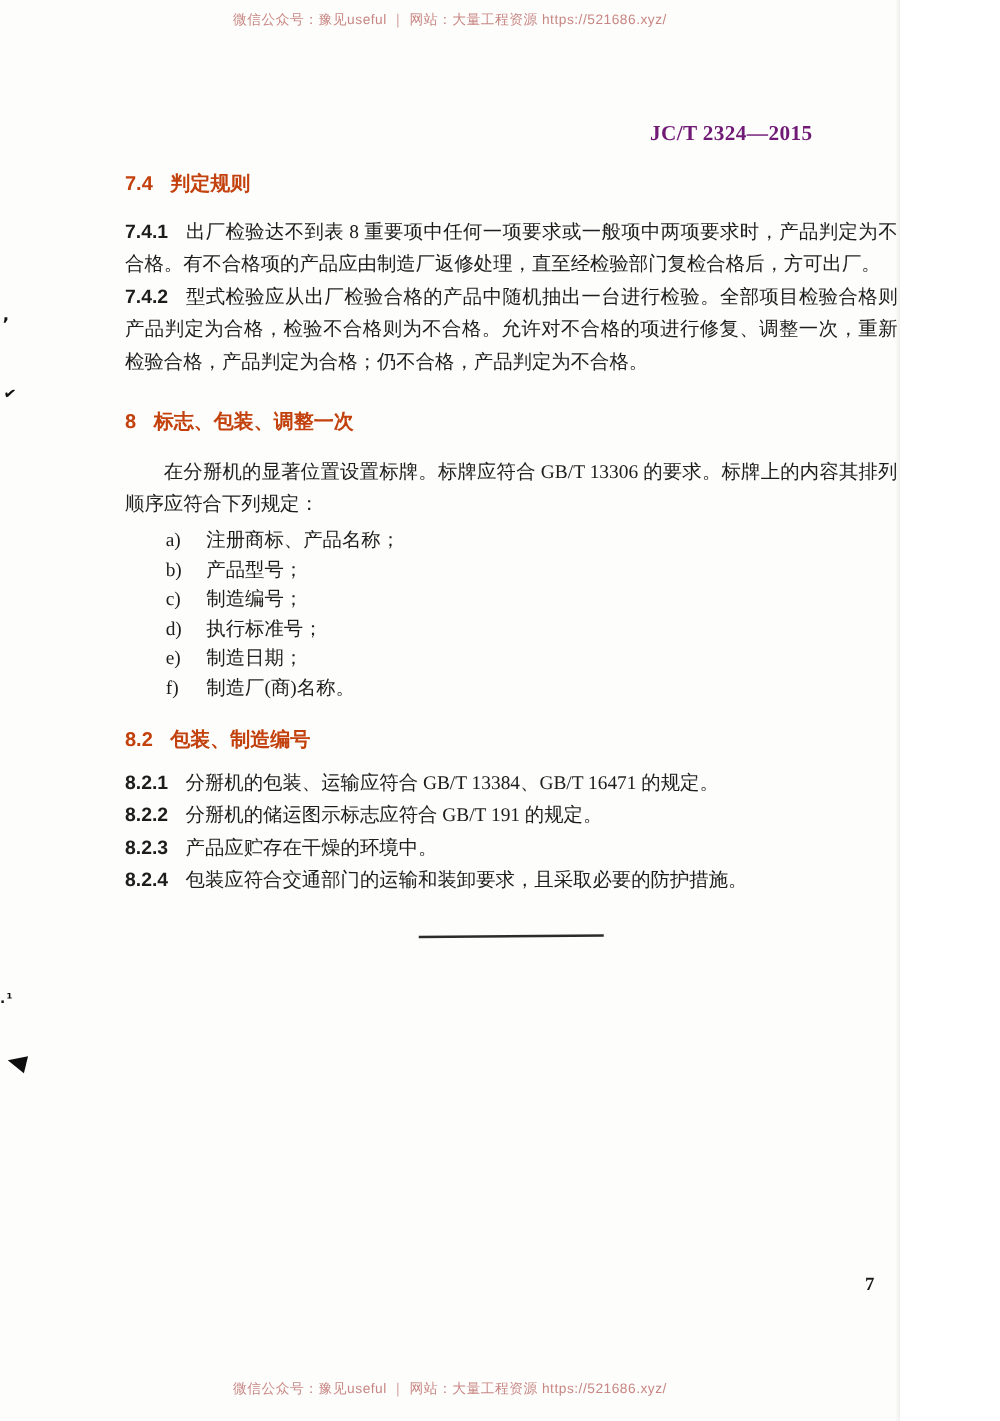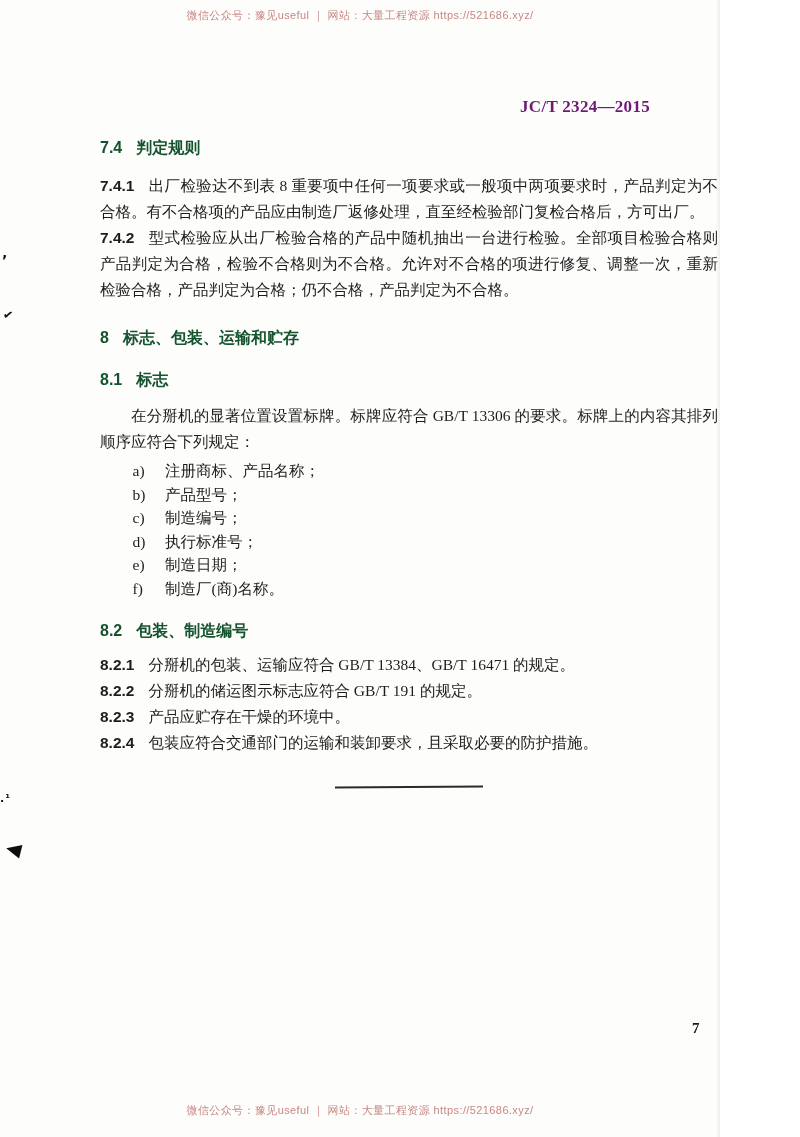--- a/index.html
+++ b/index.html
@@ -33,21 +33,21 @@
     font-weight:bold;font-size:17px;letter-spacing:0.3px;
     color:#701a75;
   }
   .content{
     position:absolute;left:100px;top:130px;width:618px;
     font-size:15.5px;line-height:26px;
     text-align:justify;
   }
   .heading{
     font-family:"Liberation Sans", sans-serif;
-    font-weight:bold;font-size:16px;color:#14532d;
+    font-weight:bold;font-size:16px;color:#c2410c;
     text-align:left;
   }
   .heading .hnum{margin-right:14px;}
   .h-74{margin:5px 0 12px 0;}
   .h-8{margin:22px 0 14px 0;}
   .h-81{margin:16px 0 10px 0;}
   .h-82{margin:18px 0 8px 0;}
   .para{margin:0;}
   .para .pnum{
     font-family:"Liberation Sans", sans-serif;
@@ -100,26 +100,23 @@
 
     <p class="para">
       <span class="pnum">7.4.1</span><span>出厂检验达不到表 8 重要项中任何一项要求或一般项中两项要求时，产品判定为不合格。有不合格项的产品应由制造厂返修处理，直至经检验部门复检合格后，方可出厂。</span>
     </p>
 
     <p class="para">
       <span class="pnum">7.4.2</span><span>型式检验应从出厂检验合格的产品中随机抽出一台进行检验。全部项目检验合格则产品判定为合格，检验不合格则为不合格。允许对不合格的项进行修复、调整一次，重新检验合格，产品判定为合格；仍不合格，产品判定为不合格。</span>
     </p>
 
     <div class="heading h-8">
-      <span class="hnum">8</span><span>标志、包装、运输和贮存</span>
+      <span class="hnum">8</span><span>标志、包装、调整一次</span>
     </div>
 
-    <div class="heading h-81">
-      <span class="hnum">8.1</span><span>标志</span>
-    </div>
 
     <p class="indent-para">在分掰机的显著位置设置标牌。标牌应符合 GB/T 13306 的要求。标牌上的内容其排列顺序应符合下列规定：</p>
 
     <ul class="list">
       <li><span class="marker">a)</span><span>注册商标、产品名称；</span></li>
       <li><span class="marker">b)</span><span>产品型号；</span></li>
       <li><span class="marker">c)</span><span>制造编号；</span></li>
       <li><span class="marker">d)</span><span>执行标准号；</span></li>
       <li><span class="marker">e)</span><span>制造日期；</span></li>
       <li><span class="marker">f)</span><span>制造厂(商)名称。</span></li>

